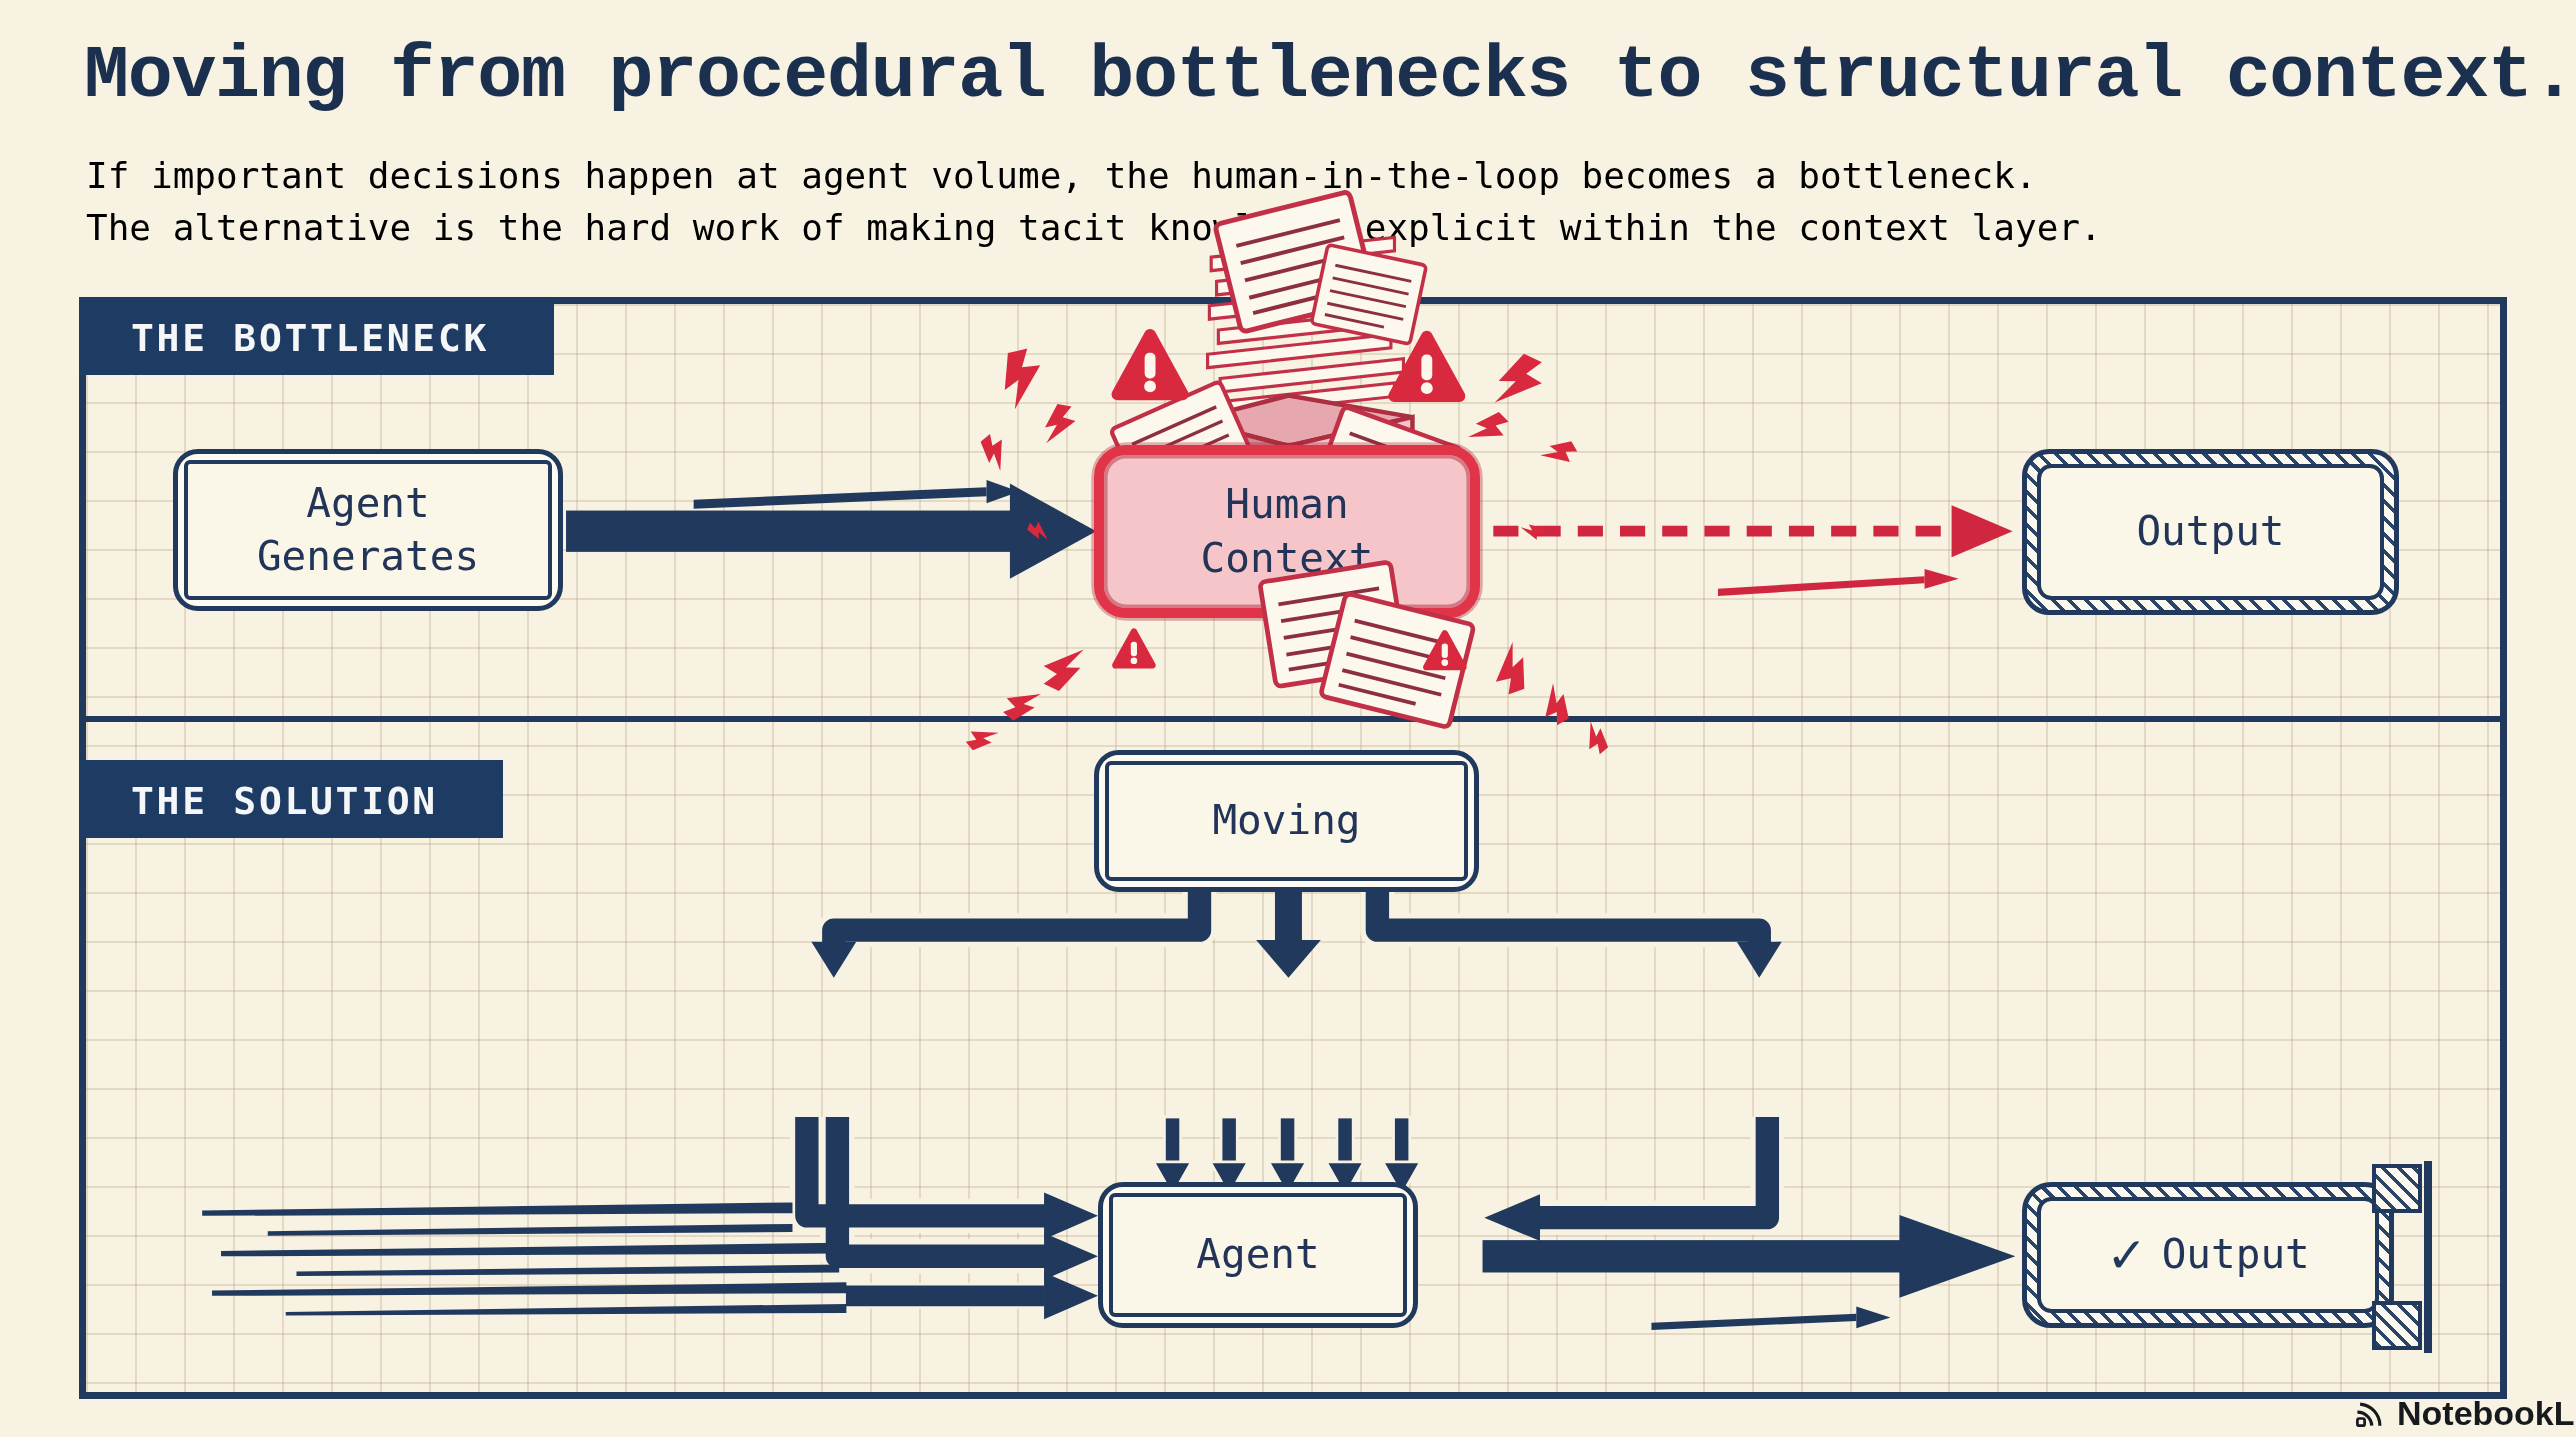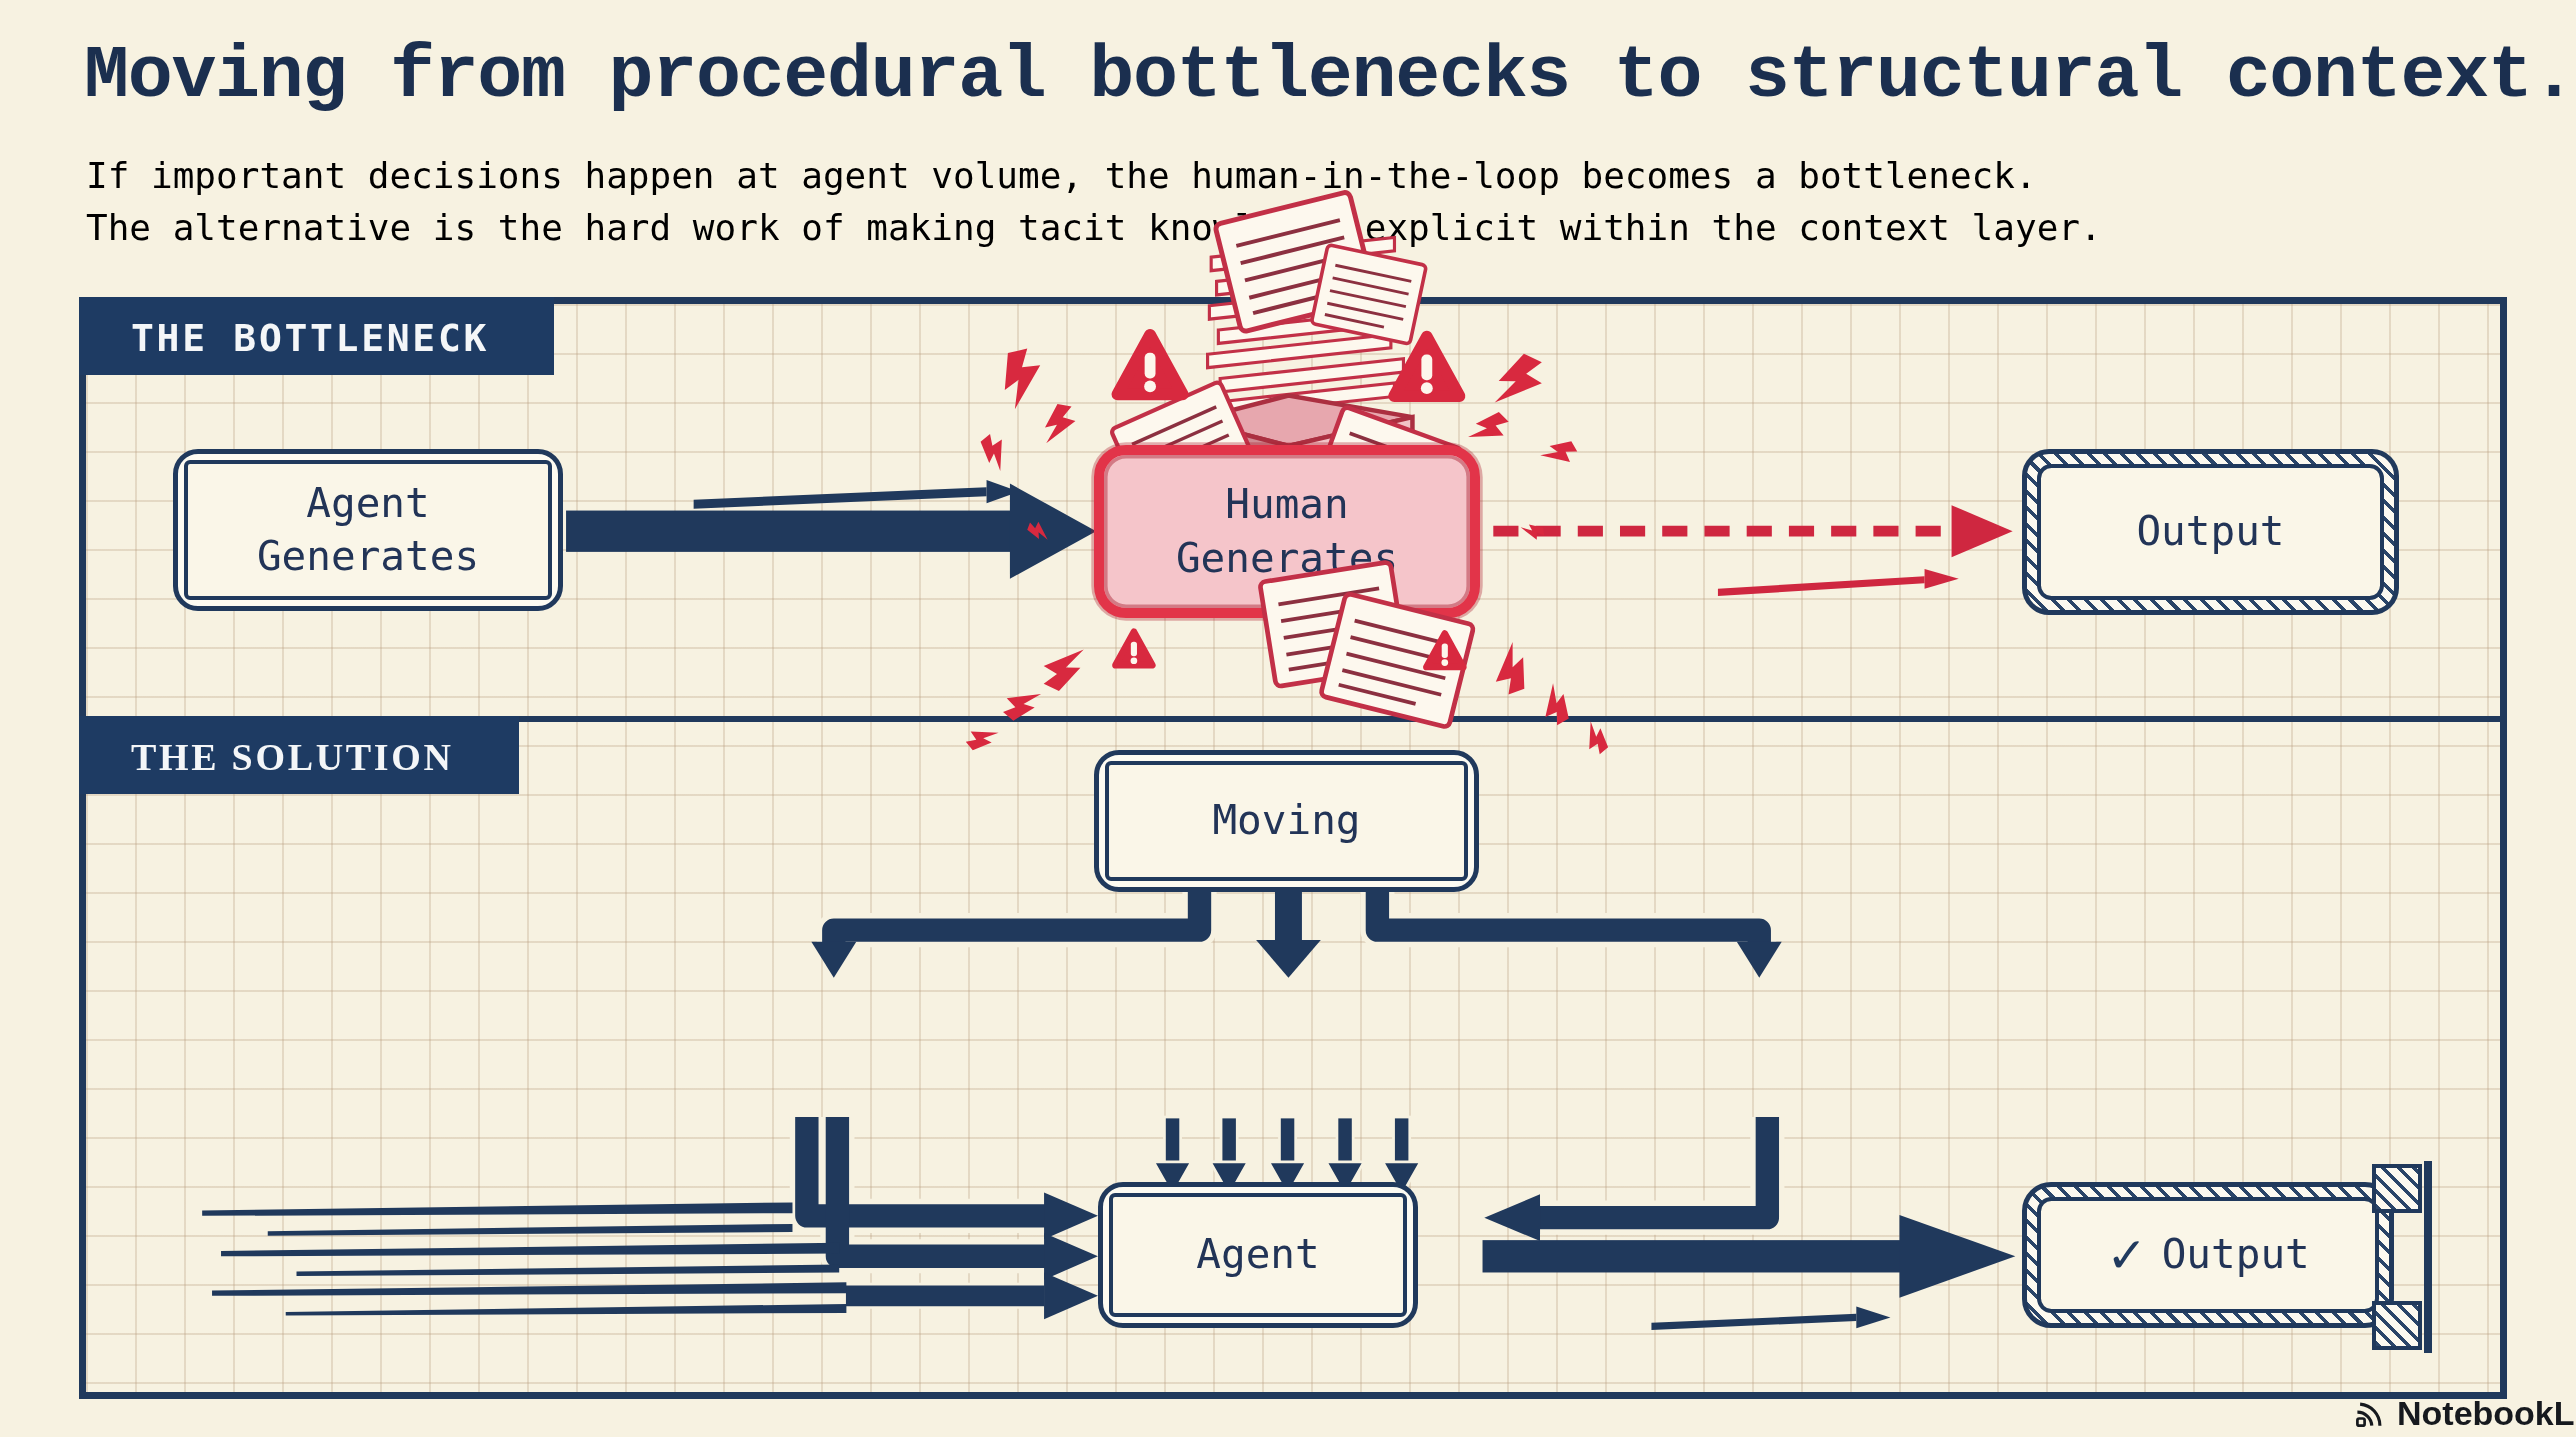--- a/index.html
+++ b/index.html
@@ -20,21 +20,21 @@
          background-image:
            linear-gradient(rgba(186,158,128,.30) 1.8px, transparent 1.8px),
            linear-gradient(90deg, rgba(186,158,128,.30) 1.8px, transparent 1.8px);
          background-size:49px 49px;}
   .divider{position:absolute;left:79px;top:716px;width:2428px;height:6.3px;background:#20395c;}
 
   .tag{position:absolute;display:flex;align-items:center;
        background:#1e3b63;color:#f4f6f8;font-size:38px;font-weight:700;
        letter-spacing:2.7px;height:74px;padding:4px 65px 0 52px;z-index:7;}
   .tag-b{left:79px;top:297px;}
-  .tag-s{left:79px;top:716px;font-family:Liberation Serif, serif;}
+  .tag-s{left:79px;top:760px;}
 
   
   svg.layer{position:absolute;left:0;top:0;width:2576px;height:1438px;pointer-events:none;}
   .behind{z-index:2;} .front{z-index:5;}
 
   
   .dbox{position:absolute;border:5.4px solid #20395c;border-radius:25px;
         background:#fdfbf2;box-sizing:border-box;z-index:4;}
   .dbox .in{position:absolute;inset:6.3px;border:4.5px solid #20395c;border-radius:6px;
         background:#faf6e8;display:flex;align-items:center;justify-content:center;}
@@ -201,21 +201,21 @@
     </g>
   </svg>
 
   <div class="dbox" style="left:173px;top:449px;width:390px;height:162px;">
     <div class="in">
       <div class="nodelabel" style="width:270px;">Agent Generates</div>
     </div>
   </div>
 
   <div class="hrbox">
-    <div class="nodelabel" style="width:297px;">Human Generates</div>
+    <div class="nodelabel" style="width:297px;">Human Context</div>
   </div>
 
   <div class="hbox" style="left:2022px;top:449px;width:377px;height:166px;">
     <div class="in">
       <div class="nodelabel">Output</div>
     </div>
   </div>
 
   <div class="dbox" style="left:1094px;top:750px;width:385px;height:142px;">
     <div class="in">

